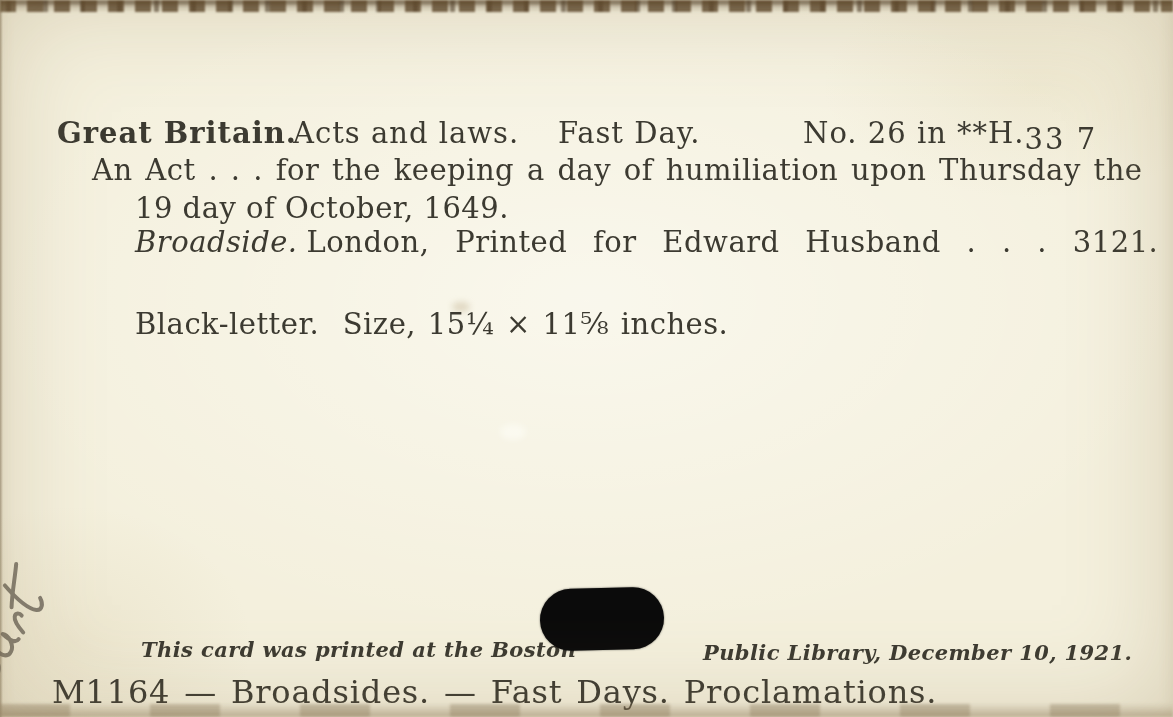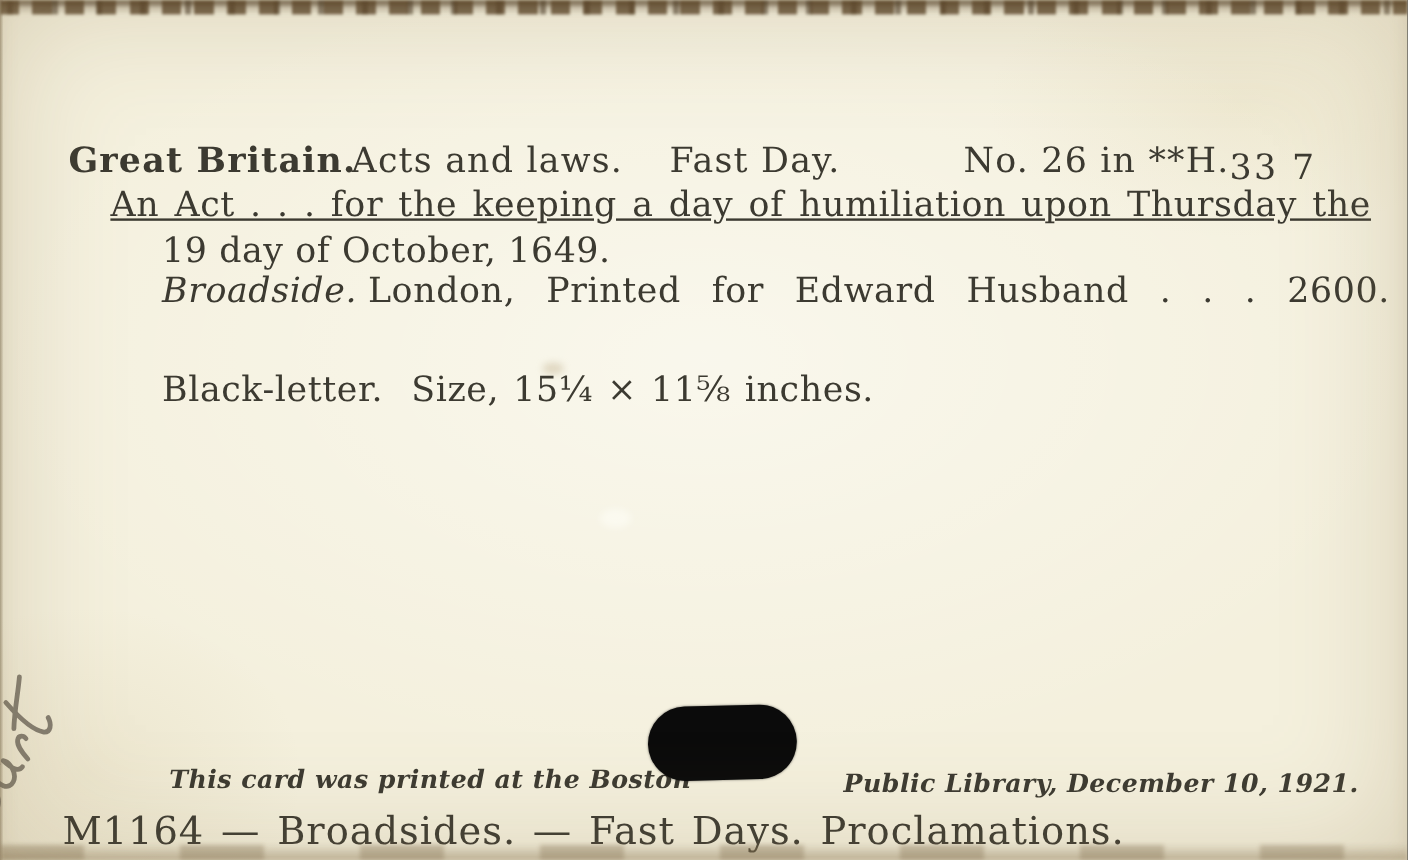--- a/index.html
+++ b/index.html
@@ -49,21 +49,21 @@
 
   .heading-row{top:116px;left:0;width:1173px;height:36px;font-size:29px;letter-spacing:1px;}
   .seg{position:absolute;top:0;white-space:pre;}
   .seg-author{left:57px;font-weight:700;}
   .seg-title{left:293px;}
   .seg-subject{left:558px;text-align:right;}
   .seg-callno{left:803px;}
   .callno-sub{position:relative;top:6px;letter-spacing:2px;}
 
   .body-line{font-size:29px;letter-spacing:.5px;}
-  .bl1{top:153px;left:92px;word-spacing:3px;text-decoration:underline;}
+  .bl1{top:153px;left:92px;word-spacing:3px;}
   .bl2{top:191px;left:135px;}
   .bl3{top:225px;left:135px;word-spacing:16px;}
   .bl3 .imprint-title{font-style:italic;word-spacing:2px;margin-right:9px;}
   .bl4{top:259px;left:135px;word-spacing:2px;margin-top:48px;}
 
   .note-italic{font-style:italic;font-weight:700;font-size:21px;letter-spacing:.4px;}
   .note-left{top:637px;left:141px;}
   .note-right{top:640px;left:703px;}
 
   .redaction{
@@ -96,21 +96,21 @@
 
   <div class="line heading-row">
     <span class="seg seg-author t">Great Britain.</span>
     <span class="seg seg-title t">Acts and laws.</span>
     <span class="seg seg-subject t">Fast Day.</span>
     <span class="seg seg-callno"><span class="t">No. 26 in **H.</span><span class="callno-sub t">33 7</span></span>
   </div>
 
   <div class="line body-line bl1 t">An Act . . . for the keeping a day of humiliation upon Thursday the</div>
   <div class="line body-line bl2 t">19 day of October, 1649.</div>
-  <div class="line body-line bl3"><span class="imprint-title t">Broadside.</span><span class="t">London, Printed for Edward Husband . . . 2600.</span></div>
+  <div class="line body-line bl3"><span class="imprint-title t">Broadside.</span><span class="t">London, Printed for Edward Husband . . . 3121.</span></div>
   <div class="line body-line bl4 t">Black-letter.  Size, 15¼ × 11⅝ inches.</div>
 
   <div class="signature" aria-label="Bart">
     <svg viewBox="0 0 150 70">
       <path d="M12 62 C4 44 6 22 16 8 C22 0 30 4 28 14 C26 26 16 34 10 38 C20 36 30 40 28 50 C26 60 14 64 10 58"></path>
       <path d="M48 40 C40 38 34 46 36 54 C38 62 48 60 52 52 C54 48 54 44 53 42 C52 50 52 58 58 58"></path>
       <path d="M66 58 C68 50 70 44 74 42 C78 40 80 44 79 47"></path>
       <path d="M94 16 C90 32 88 48 92 56 C95 61 101 58 104 52"></path>
       <path d="M80 34 C92 26 106 20 118 13"></path>
     </svg>

